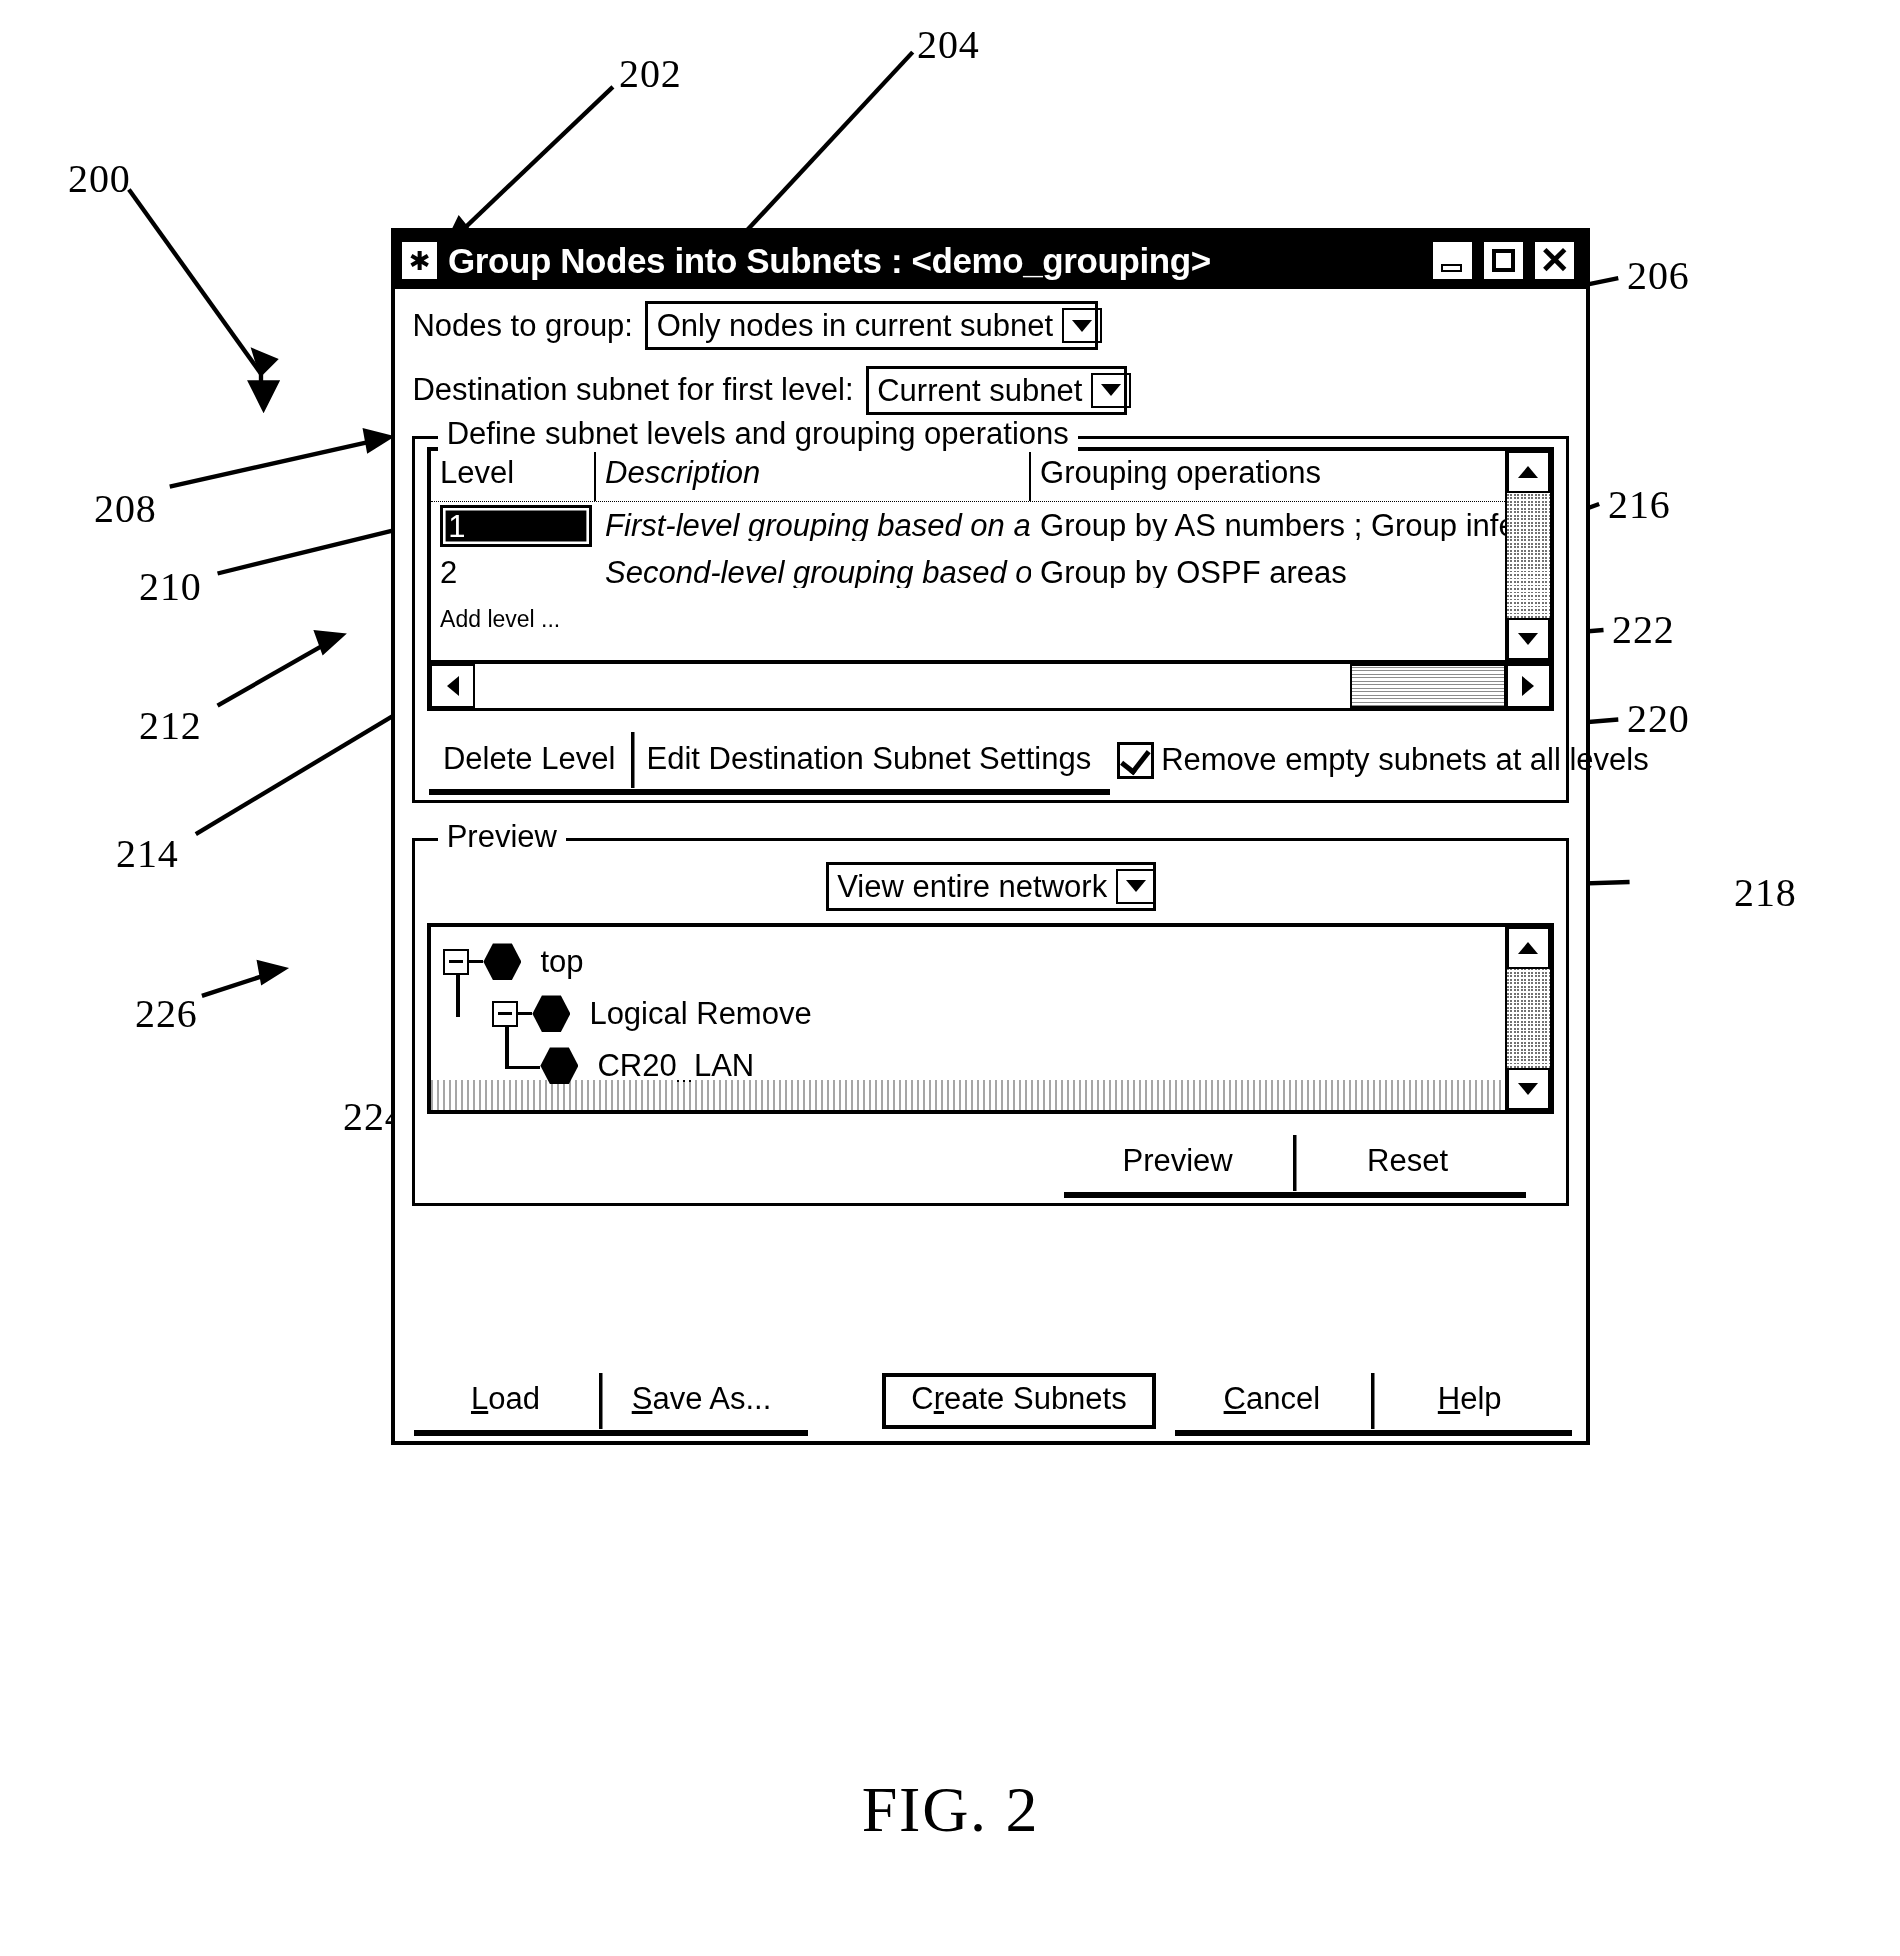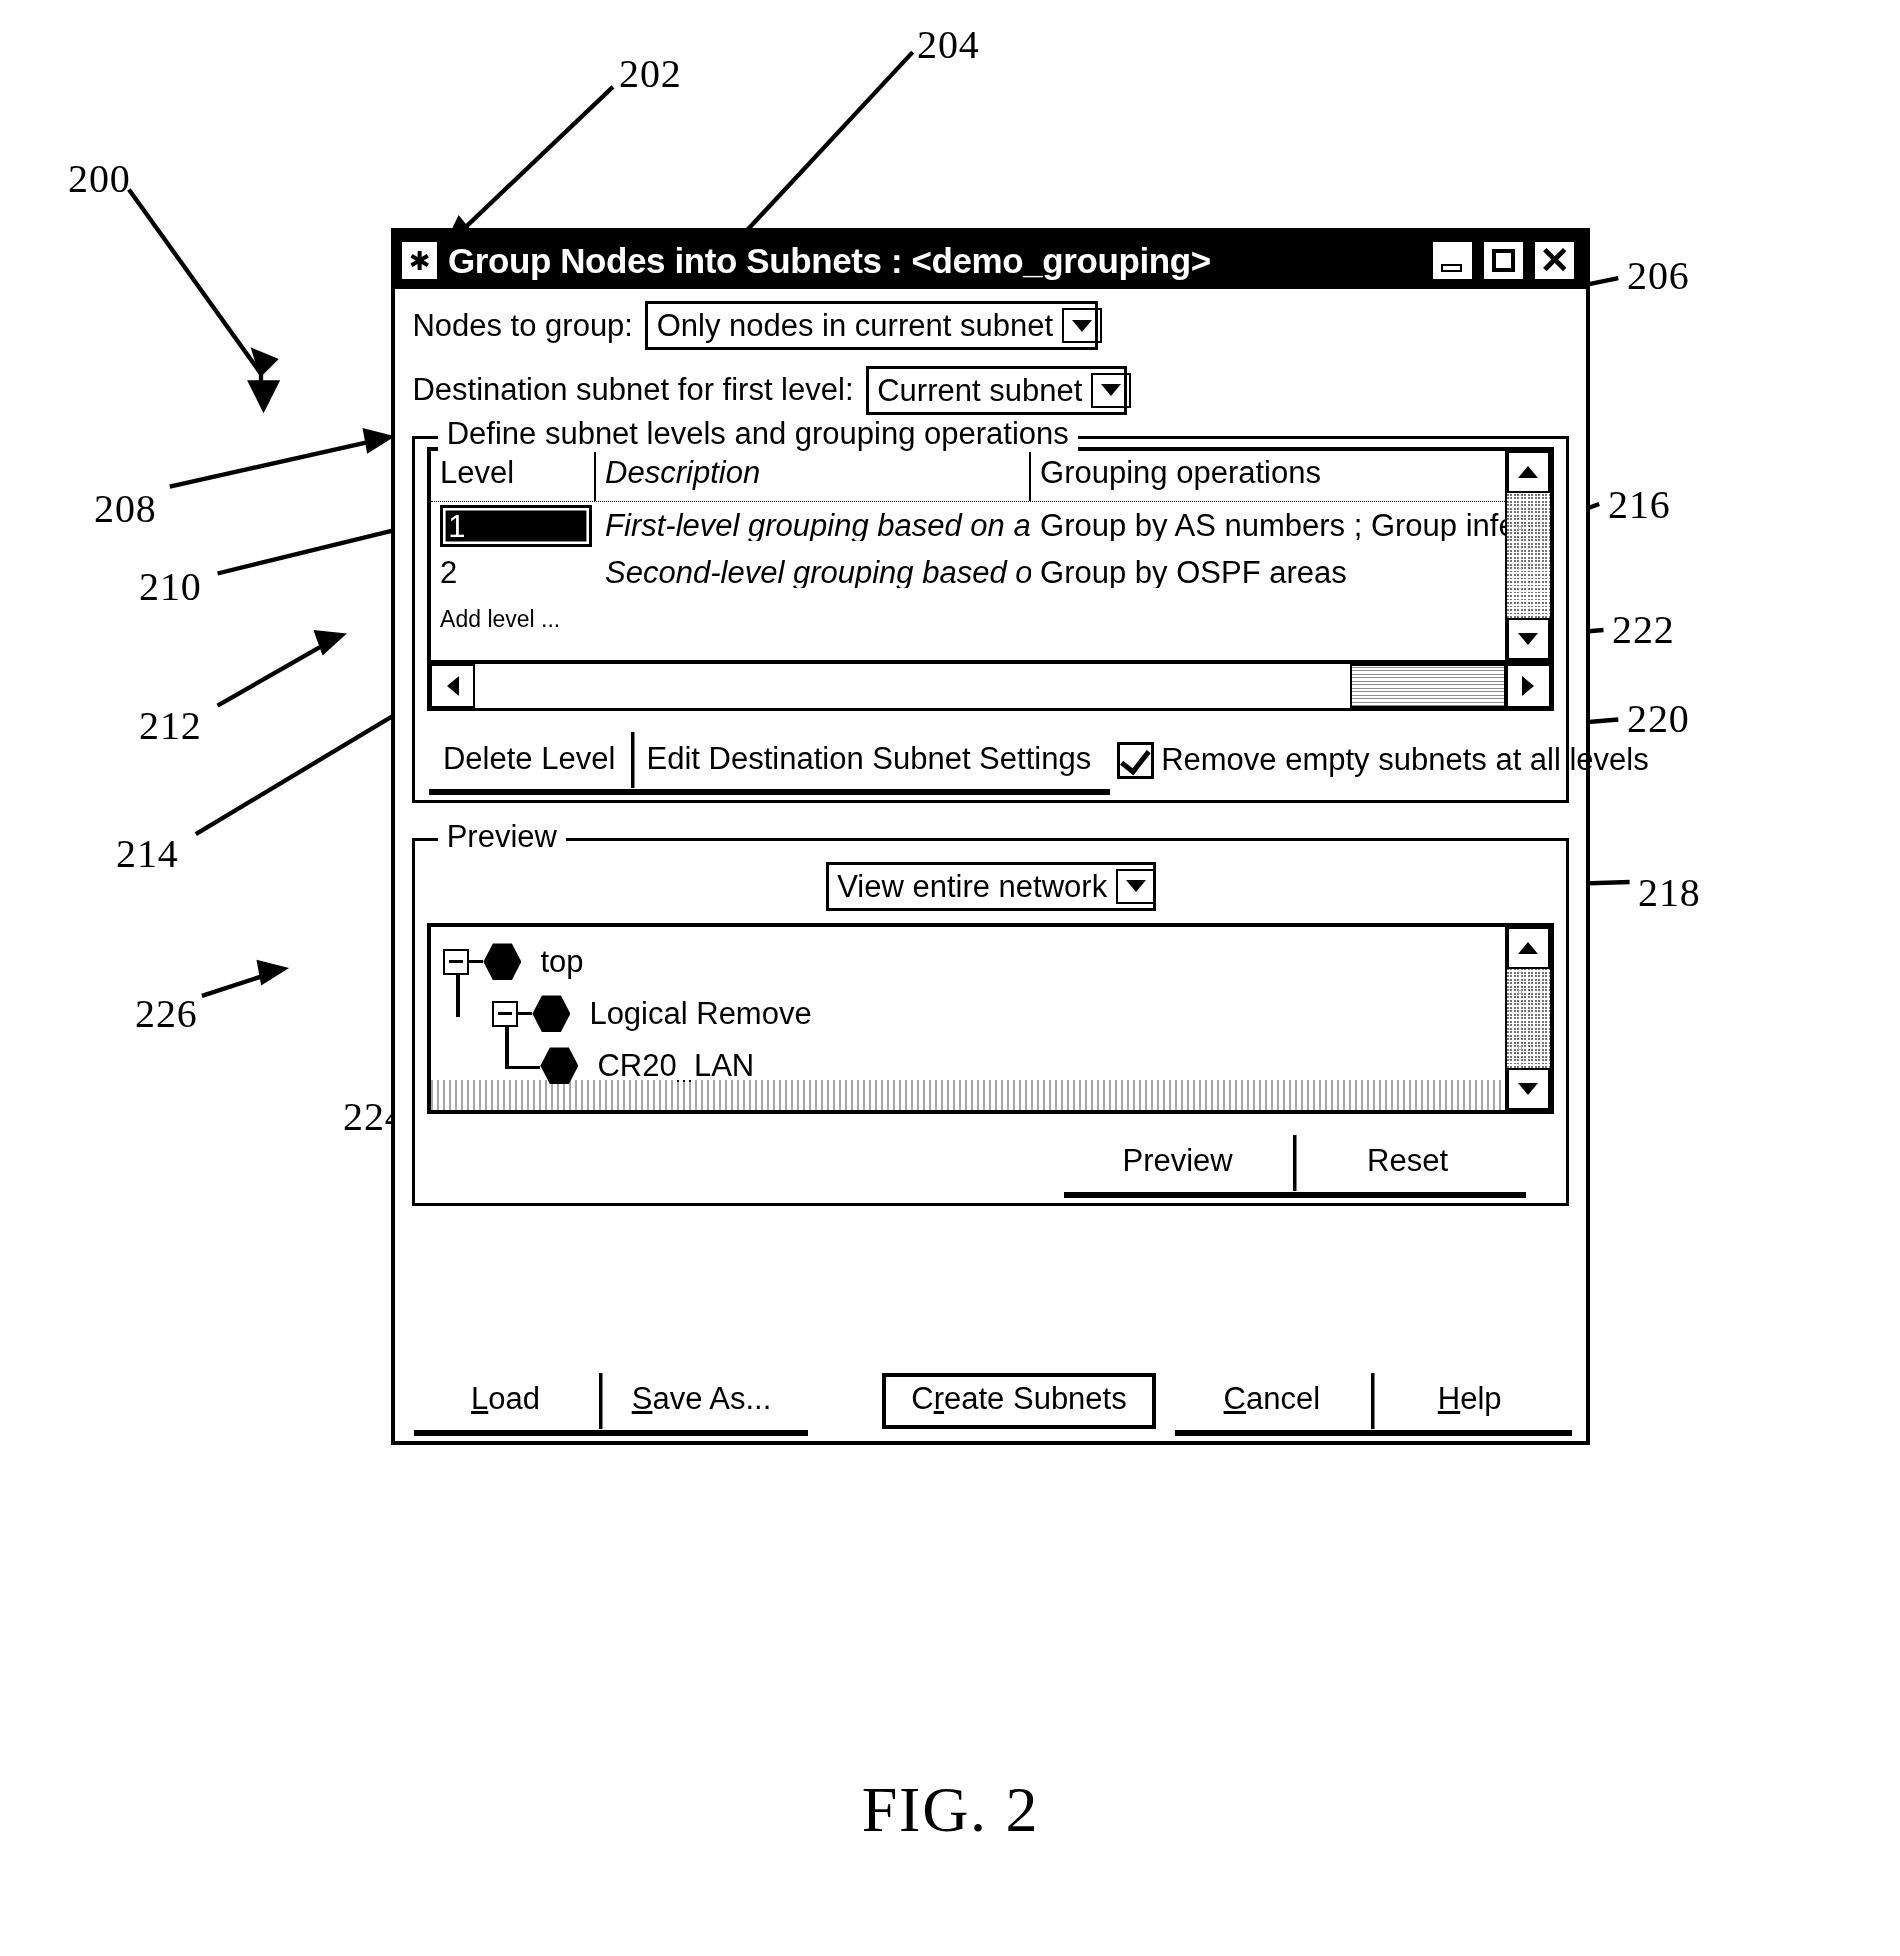--- a/index.html
+++ b/index.html
@@ -561,21 +561,21 @@
 <div id="callout-layer">
     <div class="callout" style="left: 68px; top: 155px;">200</div>
     <div class="callout" style="left: 619px; top: 50px;">202</div>
     <div class="callout" style="left: 917px; top: 21px;">204</div>
     <div class="callout" style="left: 1627px; top: 252px;">206</div>
     <div class="callout" style="left: 94px; top: 476px; margin-top: 9px;">208</div>
     <div class="callout" style="left: 139px; top: 563px;">210</div>
     <div class="callout" style="left: 139px; top: 702px;">212</div>
     <div class="callout" style="left: 116px; top: 830px;">214</div>
     <div class="callout" style="left: 1608px; top: 481px;">216</div>
-    <div class="callout" style="left: 1638px; top: 869px; text-align: right;">218</div>
+    <div class="callout" style="left: 1734px; top: 869px; text-align: right;">218</div>
     <div class="callout" style="left: 1627px; top: 695px;">220</div>
     <div class="callout" style="left: 1612px; top: 606px;">222</div>
     <div class="callout" style="left: 343px; top: 1093px;">224</div>
     <div class="callout" style="left: 135px; top: 990px;">226</div>
     <div class="callout" style="left: 624px; top: 1093px;">228</div>
   </div>
 
 <div id="dialog">
 
   <div class="titlebar">

